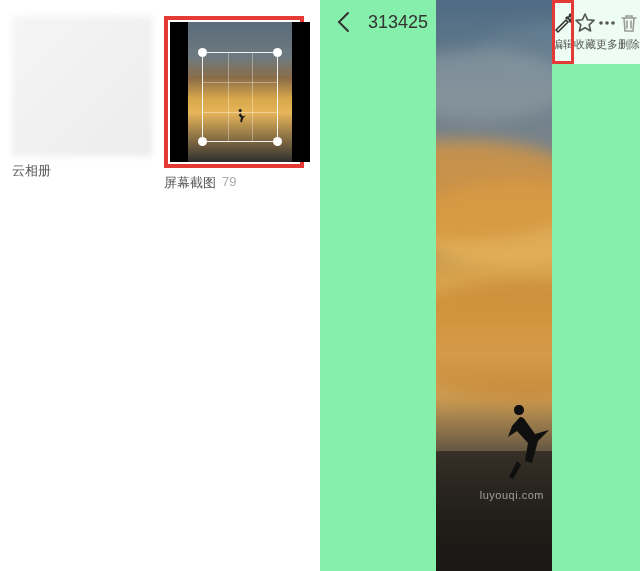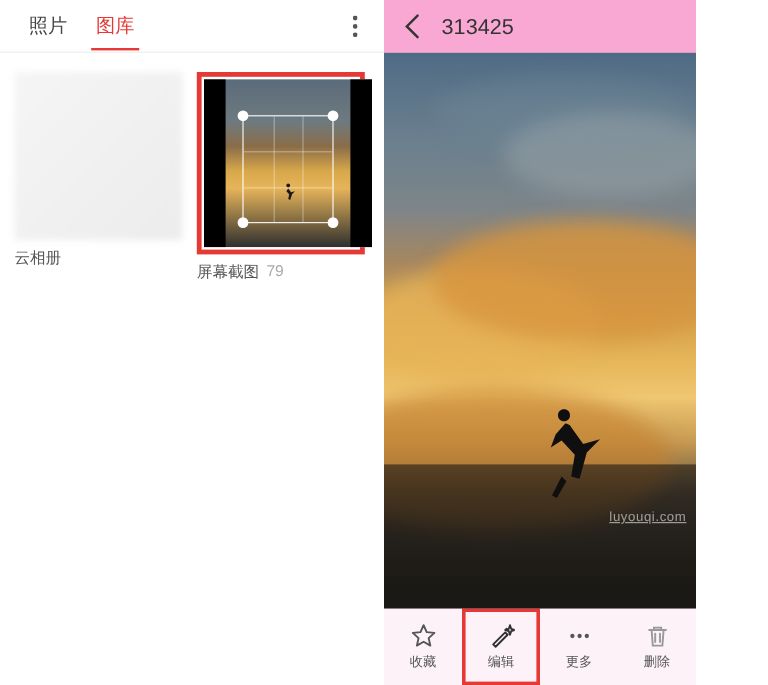--- a/index.html
+++ b/index.html
@@ -120,26 +120,26 @@
     .crop-overlay .gh1 { top:33.3%; left:0; right:0; height:1px; }
     .crop-overlay .gh2 { top:66.6%; left:0; right:0; height:1px; }
     .dancer-sm {
       position:absolute; left:45%; bottom:25%;
       width:16px; height:20px;
     }
     .dancer-sm svg { width:100%; height:100%; }
 
     
     .right-panel {
-      width: 260px;
+      width: 320px;
       height: 100%;
       position: relative;
-      background: #f9a8d4;
+      background: #86efac;
       display:flex;
-      flex-direction:column;
+      flex-direction:row;
     }
     .viewer-header {
       height: 44px;
       display:flex;
       align-items:center;
       padding: 0 8px;
       gap: 10px;
     }
     .back-btn {
       font-size: 22px;
@@ -210,38 +210,26 @@
       outline-offset:-3px;
     }
     svg { display:block; }
     .watermark {
       position:absolute;
       right:8px;
       bottom:70px;
       color:rgba(255,255,255,.55);
       font-size:11px;
       letter-spacing:.5px;
-      text-decoration:underline;
     }
   </style>
 </head>
 <body>
 
 <div class="left-panel">
-  <div class="tab-bar">
-    <div class="tab">照片</div>
-    <div class="tab active">图库</div>
-    <div class="tab-more">
-      <svg width="4" height="18" viewBox="0 0 4 18">
-        <circle cx="2" cy="2" r="2" fill="#555"></circle>
-          <circle cx="2" cy="9" r="2" fill="#555"></circle>
-          <circle cx="2" cy="16" r="2" fill="#555"></circle>
-      </svg>
-    </div>
-  </div>
 
   <div class="album-grid">
 
     <div class="album">
       <span class="thumb-wrap">
         <div class="thumb cloud-thumb"></div>
       </span>
       <div class="album-meta">
         <span>云相册</span>
       </div>
@@ -300,35 +288,35 @@
       <svg viewBox="0 0 64 82">
         <path d="M30 6c3 0 5 2 5 5s-2 5-5 5-5-2-5-5 2-5 5-5z
                  M31 18c2 0 4 1 5 3l10 14 14-4-11 11-6 22-7-2 3-18-11-12-9 6 4-11 8-9z
                  M28 62l-8 16 4 2 8-14z" fill="#0f0f0f"></path>
       </svg>
     </div>
     <div class="watermark">luyouqi.com</div>
   </div>
 
   <div class="toolbar">
+    <div class="tool highlight">
+      <span class="ico">
+        <svg width="22" height="22" viewBox="0 0 22 22">
+            <path d="M4 18 L14 8l2 2L6 20z M15 5l2 2 M18 2l1 3 3 1-3 1-1 3-1-3-3-1 3-1z" stroke="#333" stroke-width="1.6" fill="none" stroke-linecap="round" stroke-linejoin="round"></path>
+          </svg>
+      </span>
+      <span>编辑</span>
+    </div>
     <div class="tool">
       <span class="ico">
         <svg width="22" height="22" viewBox="0 0 22 22">
             <path d="M11 2l2.6 5.8 6.4.6-4.8 4.4 1.4 6.2L11 15.8 5.4 19l1.4-6.2L2 8.4l6.4-.6z" stroke="#555" stroke-width="1.6" fill="none" stroke-linejoin="round"></path>
           </svg>
       </span>
       <span>收藏</span>
-    </div>
-    <div class="tool highlight">
-      <span class="ico">
-        <svg width="22" height="22" viewBox="0 0 22 22">
-            <path d="M4 18 L14 8l2 2L6 20z M15 5l2 2 M18 2l1 3 3 1-3 1-1 3-1-3-3-1 3-1z" stroke="#333" stroke-width="1.6" fill="none" stroke-linecap="round" stroke-linejoin="round"></path>
-          </svg>
-      </span>
-      <span>编辑</span>
     </div>
     <div class="tool">
       <span class="ico">
         <svg width="22" height="22" viewBox="0 0 22 22">
             <circle cx="5" cy="11" r="1.8" fill="#555"></circle>
             <circle cx="11" cy="11" r="1.8" fill="#555"></circle>
             <circle cx="17" cy="11" r="1.8" fill="#555"></circle>
           </svg>
       </span>
       <span>更多</span>

